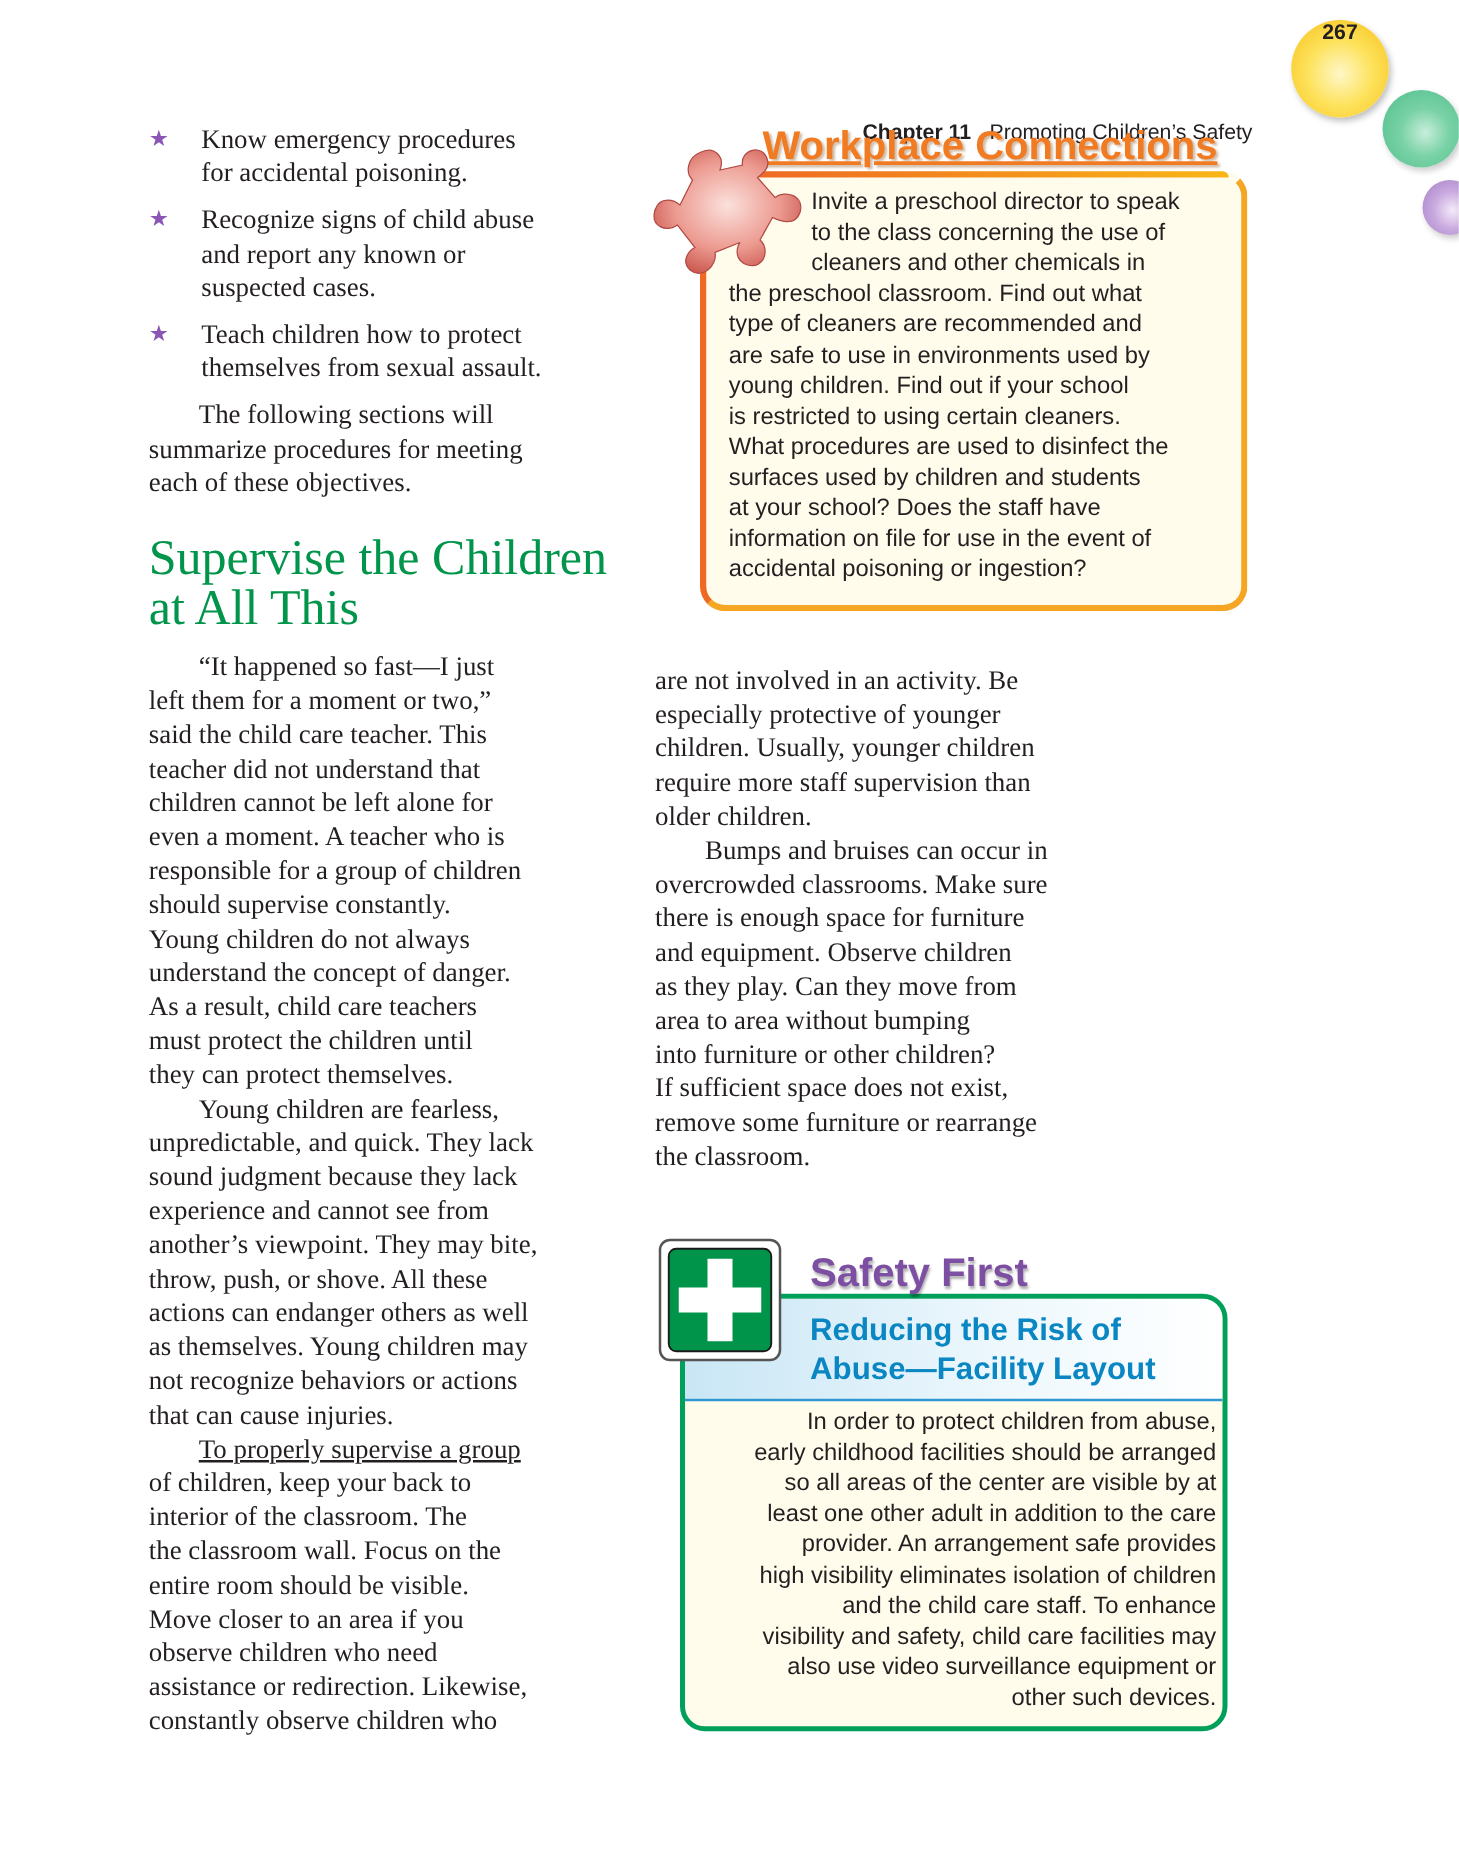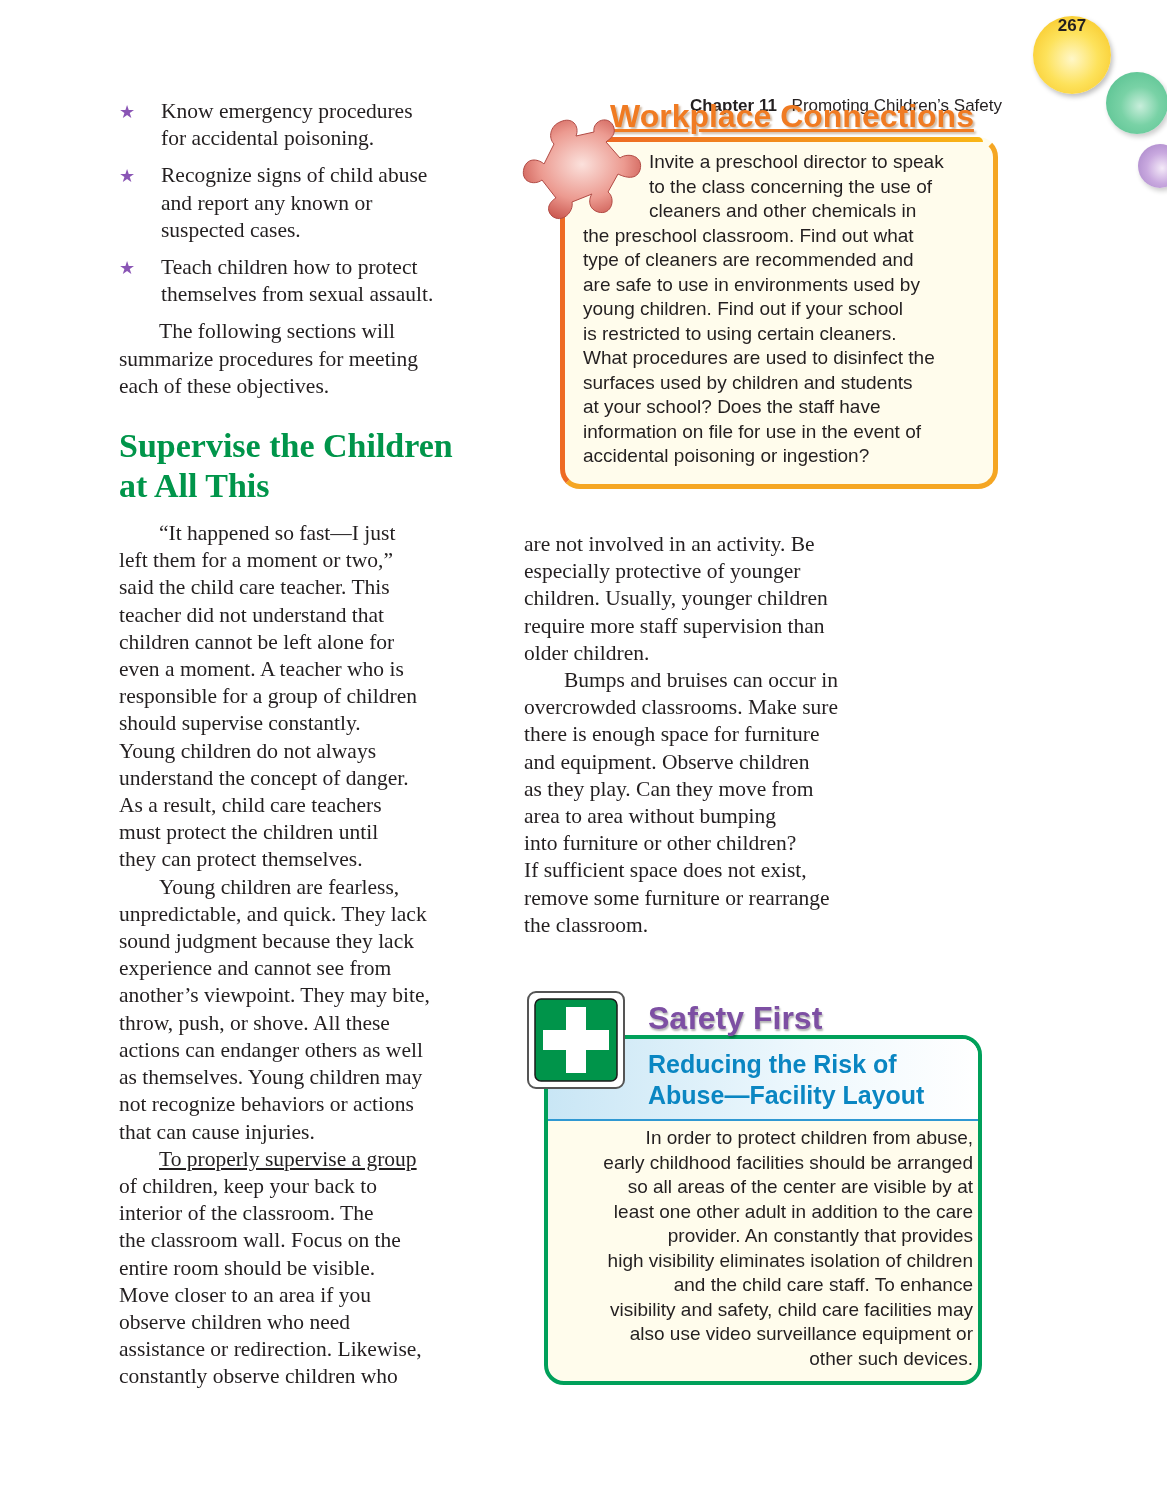--- a/index.html
+++ b/index.html
@@ -40,22 +40,22 @@
     }
 
     
     .col-left { position: absolute; left: 119px; top: 98px; width: 370px; }
     .text { font-size: 21.5px; line-height: 27.2px; }
     .bullets { list-style: none; margin: 0; padding: 0; }
     .bullets li { position: relative; padding-left: 42px; margin-bottom: 10px; }
     .bullets li .star { position: absolute; left: 0; top: 0; color: #8a55b5; font-size: 18px; font-family: "DejaVu Sans", sans-serif; }
     .para { margin: 0; text-indent: 40px; }
     .h2 {
-      font-family: "Liberation Serif", serif; font-weight: bold; color: #00954a;
-      font-size: 34px; line-height: 40px; margin: 26px 0 14px 0;
+      font-family: "Liberation Serif", serif; font-weight: normal; color: #00954a;
+      font-size: 40px; line-height: 40px; margin: 26px 0 14px 0;
     }
 
     
     .wc-title {
       position: absolute; left: 610px; top: 98px;
       font-family: "Liberation Sans", sans-serif; font-weight: bold; font-size: 32px;
       color: #f07b22; text-shadow: 2px 2px 2px rgba(120,60,0,0.35);
       white-space: nowrap;
       text-decoration: underline;
     }
@@ -257,19 +257,19 @@
 <div class="sf-title">Safety First</div>
 <div class="sf-subtitle">
   <span class="line">Reducing the Risk of</span>
   <span class="line">Abuse—Facility Layout</span>
 </div>
 <div class="sf-text" id="sf-lines">
     <span class="line first">In order to protect children from abuse,</span>
     <span class="line">early childhood facilities should be arranged</span>
     <span class="line">so all areas of the center are visible by at</span>
     <span class="line">least one other adult in addition to the care</span>
-    <span class="line">provider. An constantly that provides</span>
+    <span class="line">provider. An arrangement safe provides</span>
     <span class="line">high visibility eliminates isolation of children</span>
     <span class="line">and the child care staff. To enhance</span>
     <span class="line">visibility and safety, child care facilities may</span>
     <span class="line">also use video surveillance equipment or</span>
     <span class="line">other such devices.</span>
   </div>
 
 </body></html>

